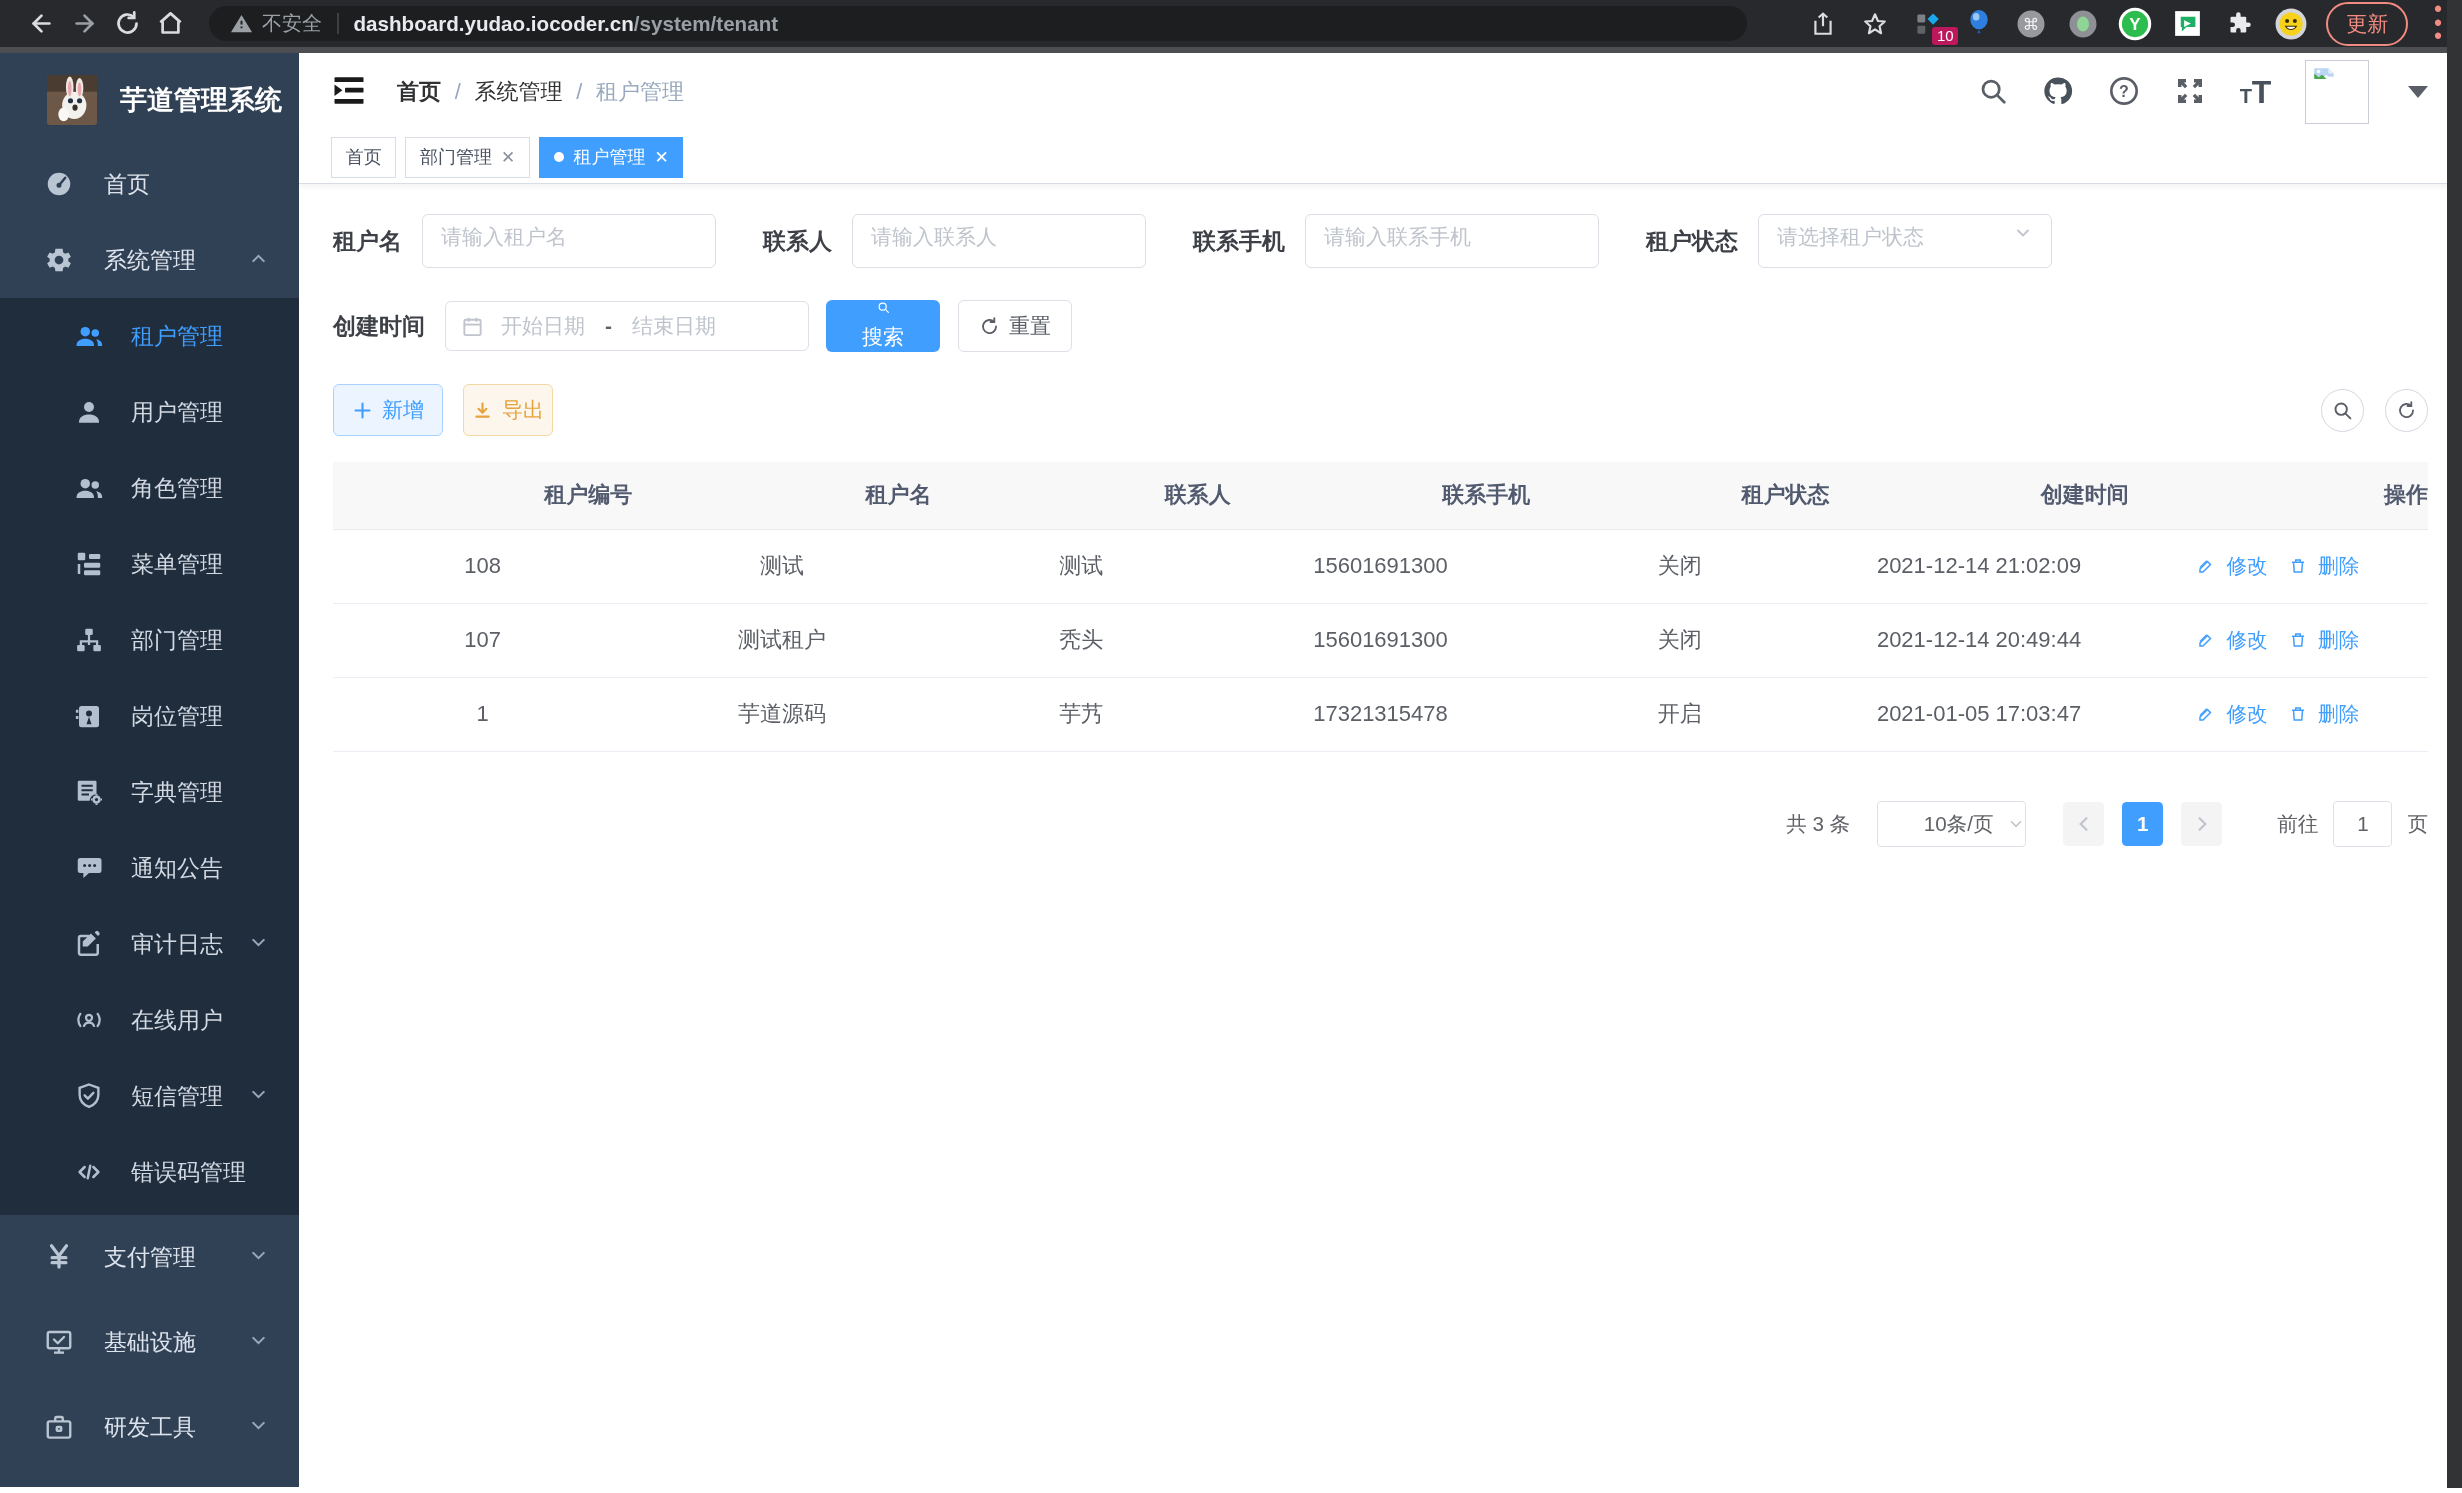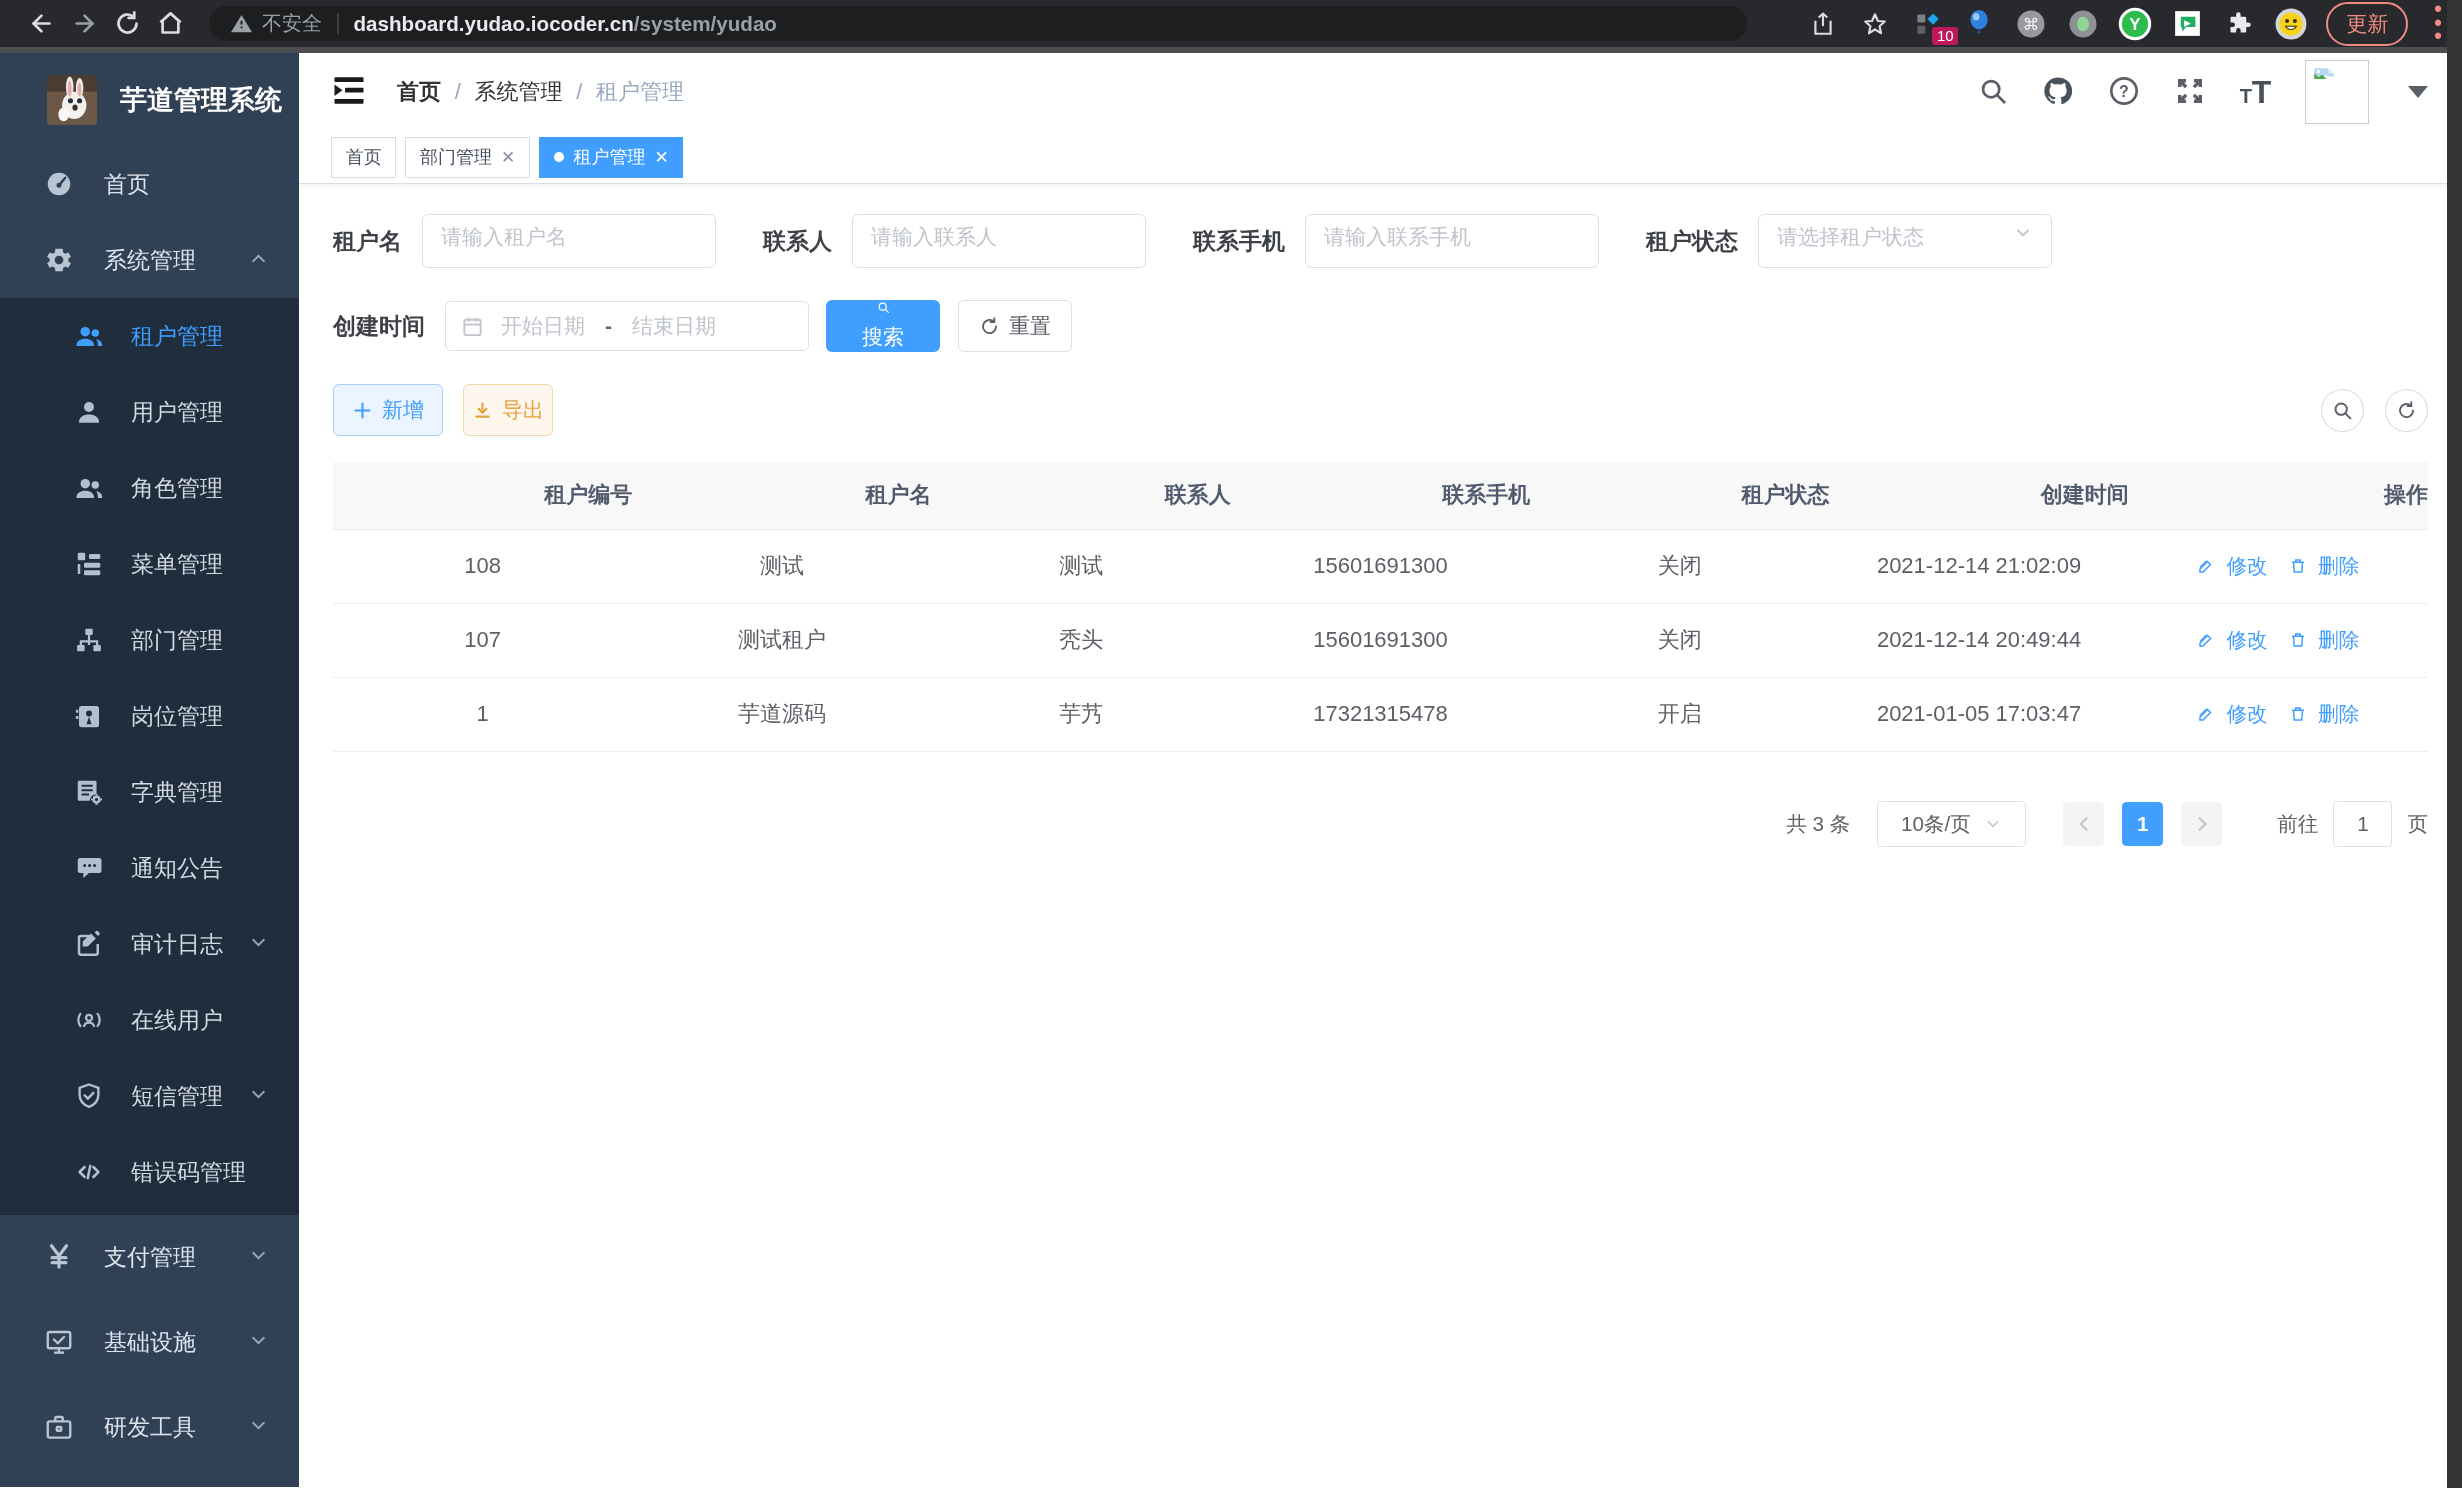--- a/index.html
+++ b/index.html
@@ -95,21 +95,21 @@
   th { background:#f8f8f9; height:67px; font-size:22px; color:#515a6e; font-weight:bold;
     border-bottom:1.5px solid #e8eaec; text-align:right; }
   td { height:74px; font-size:22px; color:#5c6066; text-align:center; border-bottom:1.5px solid #ebeef5; background:#fff; }
   .op a { color:#409eff; text-decoration:none; font-size:20.6px; margin:0 10.7px; white-space:nowrap; cursor:pointer;
     display:inline-flex; align-items:center; gap:11px; }
 
   .pagination { display:flex; align-items:center; justify-content:flex-end; margin-top:49px;
     font-size:20.6px; color:#606266; }
   .pg-total { margin-right:27px; }
   .pg-size { width:149px; height:46px; border:1.5px solid #dcdfe6; border-radius:4.6px; background:#fff;
-    display:flex; align-items:center; justify-content:center; gap:13.7px; color:#606266; }
+    display:flex; align-items:center; justify-content:flex-end; gap:13.7px; color:#606266; }
   .pg-arrow { width:41px; height:44px; background:#f4f4f5; border-radius:4.6px; display:flex;
     align-items:center; justify-content:center; cursor:pointer; }
   .pg-prev { margin-left:37px; }
   .pg-page { width:41px; height:44px; background:#409eff; color:#fff; border-radius:4.6px; font-weight:bold;
     display:flex; align-items:center; justify-content:center; margin:0 18px; }
   .pg-goto { margin-left:55px; }
   .pg-input { width:59px; height:46px; border:1.5px solid #dcdfe6; border-radius:4.6px; margin:0 15px;
     display:flex; align-items:center; justify-content:center; color:#606266; }
 </style>
 </head>
@@ -141,21 +141,21 @@
       </svg>
   </div>
 
   <div class="addr">
     <svg width="23" height="23" viewBox="0 0 24 24" fill="#9aa0a6">
         <path d="M12 3L1 21h22L12 3zm1 14h-2v-2h2v2zm0-4h-2V9h2v4z"></path>
       </svg>
     <span class="sec">不安全</span>
     <span class="sep"></span>
     <span class="host">dashboard.yudao.iocoder.cn</span>
-      <span class="path">/system/yudao</span>
+      <span class="path">/system/tenant</span>
   </div>
 
   <div class="chrome-right">
     <div class="ext">
       <svg width="26" height="26" viewBox="0 0 24 24" fill="none" stroke="#dadce0" stroke-width="2">
           <path d="M12 14V3"></path>
           <path d="M8 6l4-3.5L16 6"></path>
           <path d="M6 10H5v11h14V10h-1"></path>
         </svg>
     </div>

